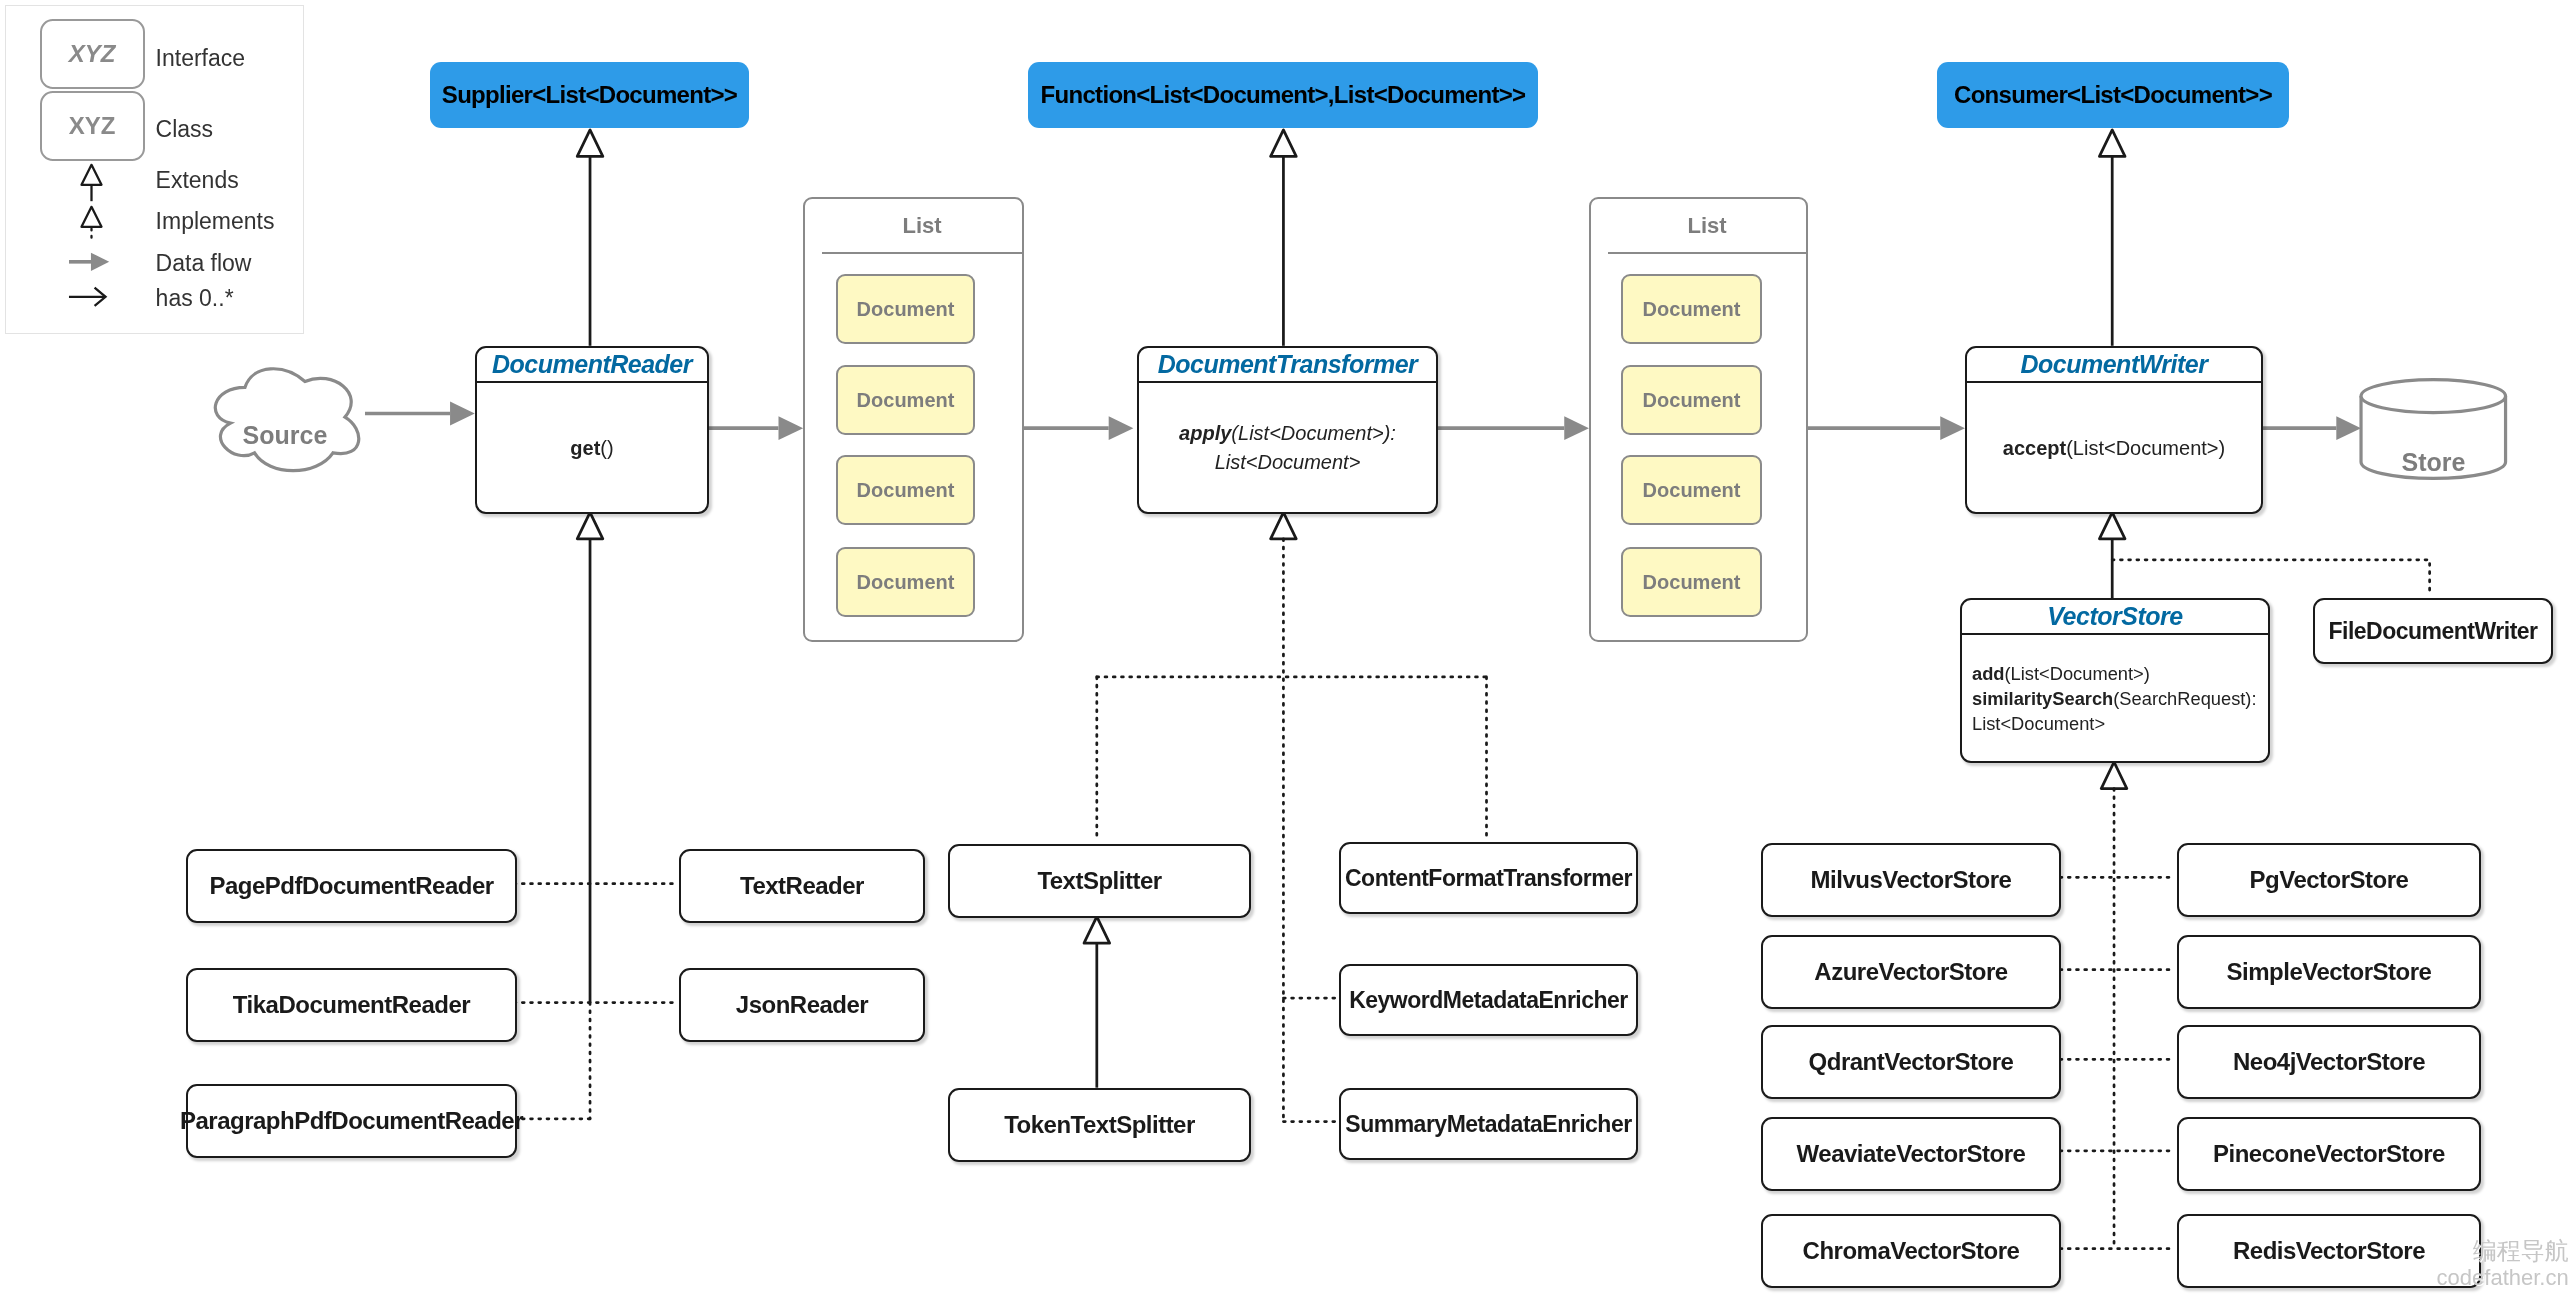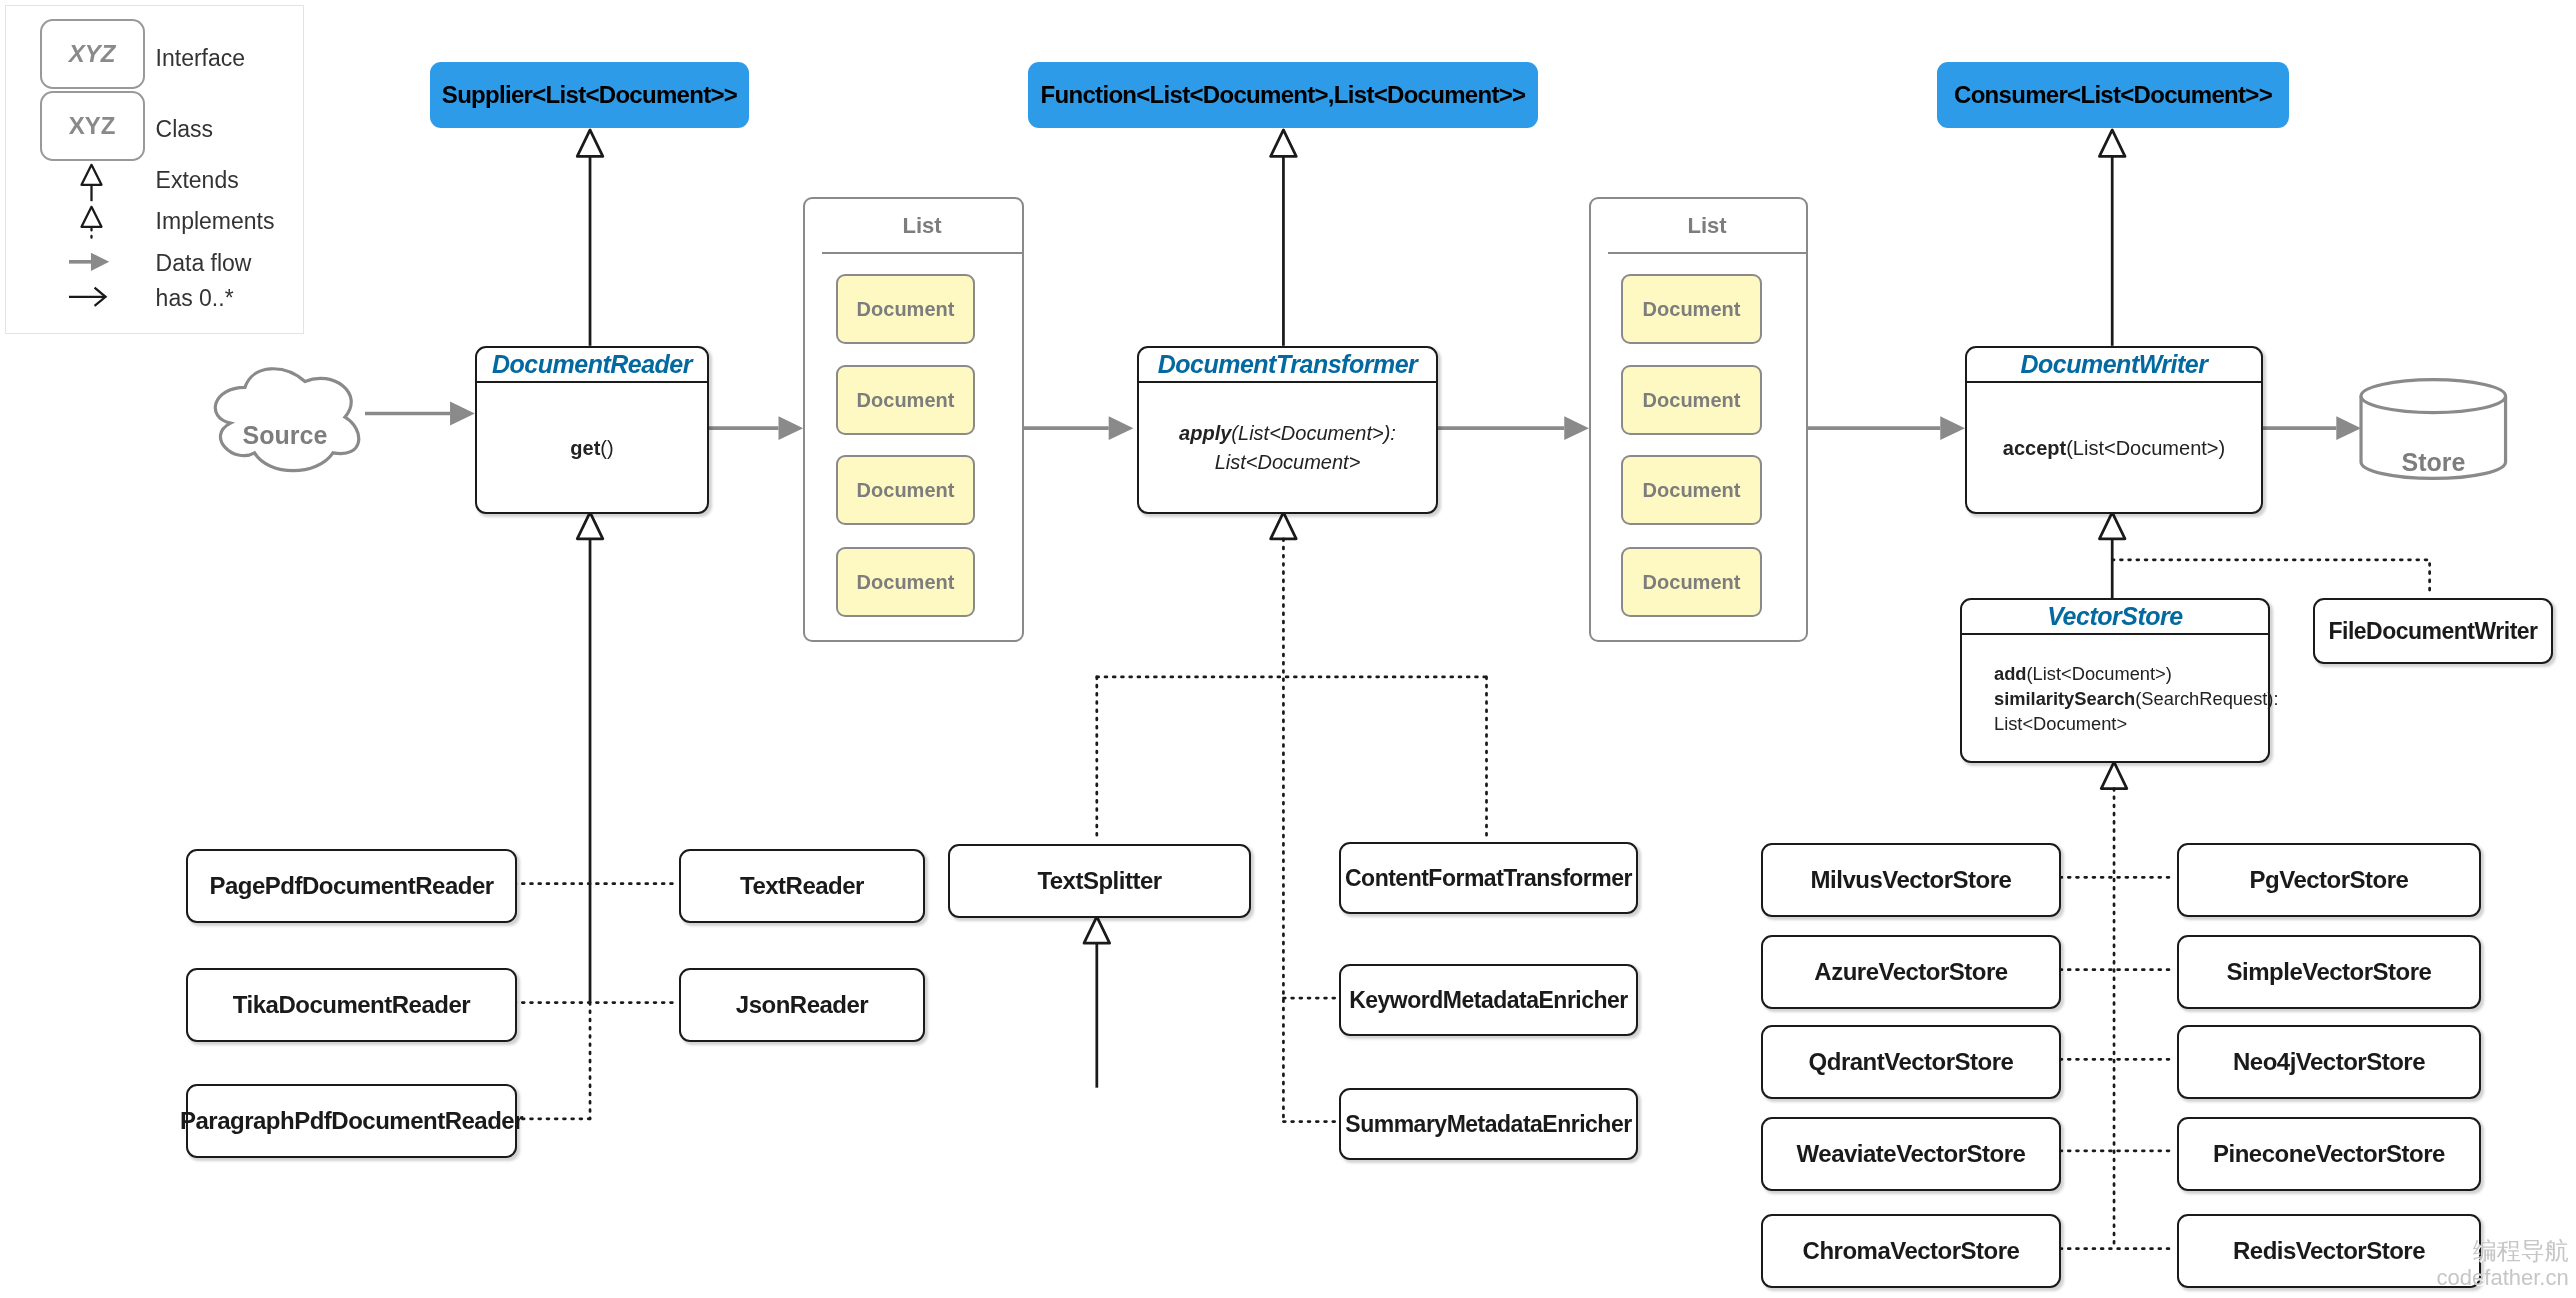--- a/index.html
+++ b/index.html
@@ -11,21 +11,21 @@
     font-weight:bold;font-size:24px;letter-spacing:-0.7px;display:flex;align-items:center;
     justify-content:center;white-space:nowrap;}
 
   
   .iface{position:absolute;background:#fff;border:2.7px solid #1a1a1a;border-radius:11px;
     box-shadow:2.7px 2.7px 2.7px rgba(0,0,0,0.18);}
   .iface .hdr{height:33px;border-bottom:2.7px solid #1a1a1a;display:flex;align-items:center;
     justify-content:center;font-weight:bold;font-style:italic;font-size:25px;letter-spacing:-0.5px;color:#0369a1;}
   .iface .bod{position:absolute;top:36px;bottom:0;left:0;right:0;display:flex;
     flex-direction:column;align-items:center;justify-content:center;font-size:20px;color:#222;line-height:29px;}
-  .iface .bod.leftalign{align-items:flex-start;padding-left:32px;padding-right:7.3px;
+  .iface .bod.leftalign{align-items:flex-start;padding-left:10px;padding-right:7.3px;
     font-size:18.3px;line-height:25px;}
   .b{font-weight:bold;}
   .i{font-style:italic;}
   .bi{font-weight:bold;font-style:italic;}
 
   
   .cls{position:absolute;background:#fff;border:2.7px solid #1a1a1a;border-radius:11px;
     box-shadow:2.7px 2.7px 2.7px rgba(0,0,0,0.18);display:flex;align-items:center;justify-content:center;
     font-weight:bold;font-size:24px;letter-spacing:-0.5px;color:#1a1a1a;white-space:nowrap;}
 
@@ -246,20 +246,21 @@
     <div class="docbox" style="left:30px;top:348px;width:137px;height:66px;">Document</div>
   </div>
 
   <div class="cls" style="left:186px;top:849px;width:327px;height:70px;">PagePdfDocumentReader</div>
   <div class="cls" style="left:186px;top:968px;width:327px;height:70px;">TikaDocumentReader</div>
   <div class="cls" style="left:186px;top:1084px;width:327px;height:70px;">ParagraphPdfDocumentReader</div>
   <div class="cls" style="left:679px;top:849px;width:242px;height:70px;">TextReader</div>
   <div class="cls" style="left:679px;top:968px;width:242px;height:70px;">JsonReader</div>
 
   <div class="cls" style="left:948px;top:844px;width:299px;height:70px;">TextSplitter</div>
+  <div class="cls" style="left:948px;top:1088px;width:299px;height:70px;">TokenTextSplitter</div>
 
   <div class="cls" style="left:1339px;top:842px;width:295px;height:68px;font-size:23px;">ContentFormatTransformer</div>
   <div class="cls" style="left:1339px;top:964px;width:295px;height:68px;font-size:23px;">KeywordMetadataEnricher</div>
   <div class="cls" style="left:1339px;top:1088px;width:295px;height:68px;font-size:23px;">SummaryMetadataEnricher</div>
 
   <div class="cls" style="left:1761px;top:843px;width:296px;height:70px;">MilvusVectorStore</div>
   <div class="cls" style="left:1761px;top:935px;width:296px;height:70px;">AzureVectorStore</div>
   <div class="cls" style="left:1761px;top:1025px;width:296px;height:70px;">QdrantVectorStore</div>
   <div class="cls" style="left:1761px;top:1117px;width:296px;height:70px;">WeaviateVectorStore</div>
   <div class="cls" style="left:1761px;top:1214px;width:296px;height:70px;">ChromaVectorStore</div>

